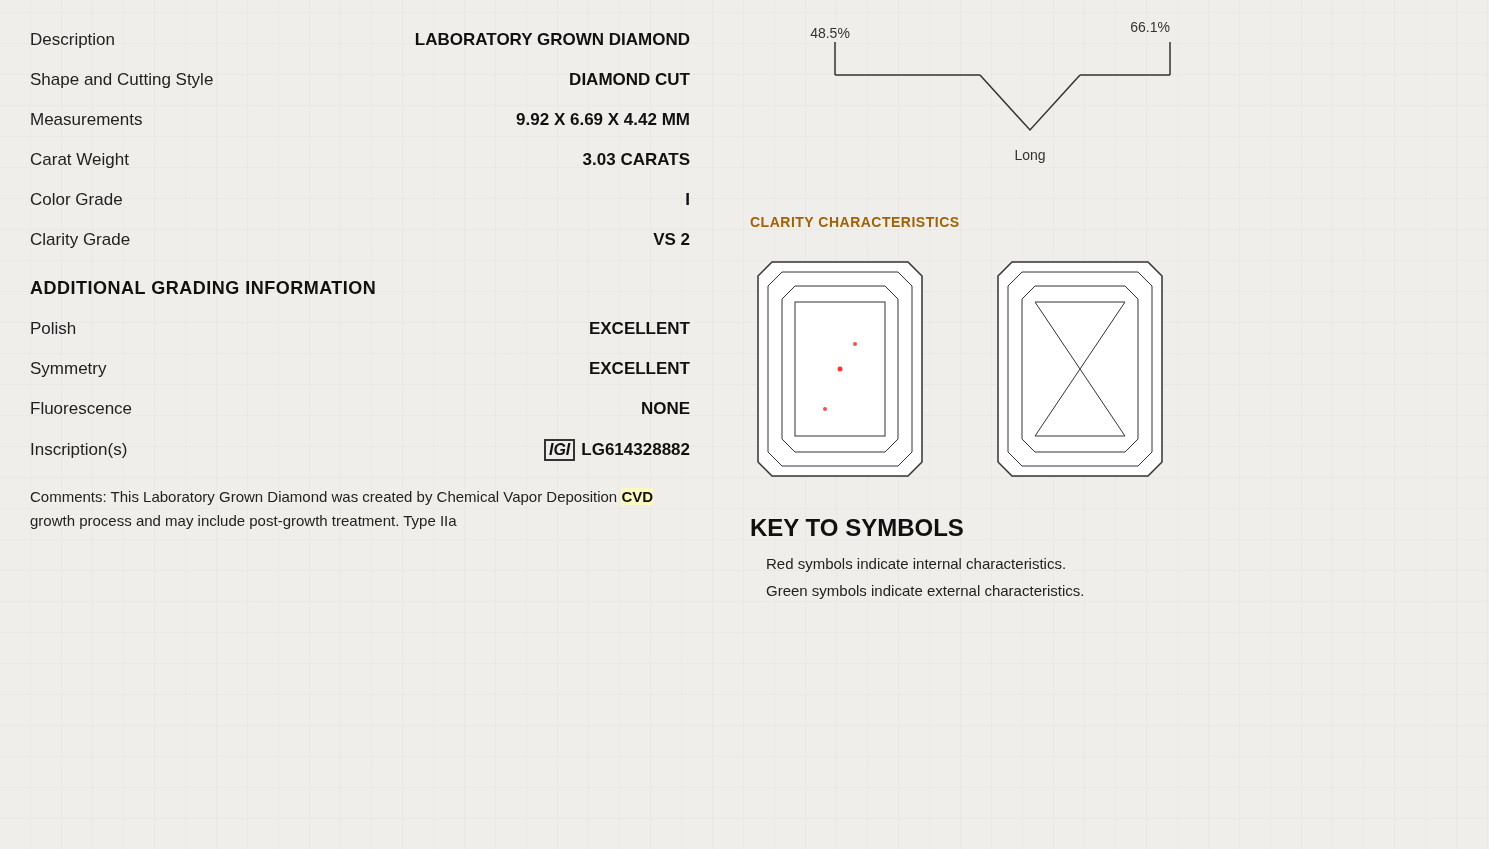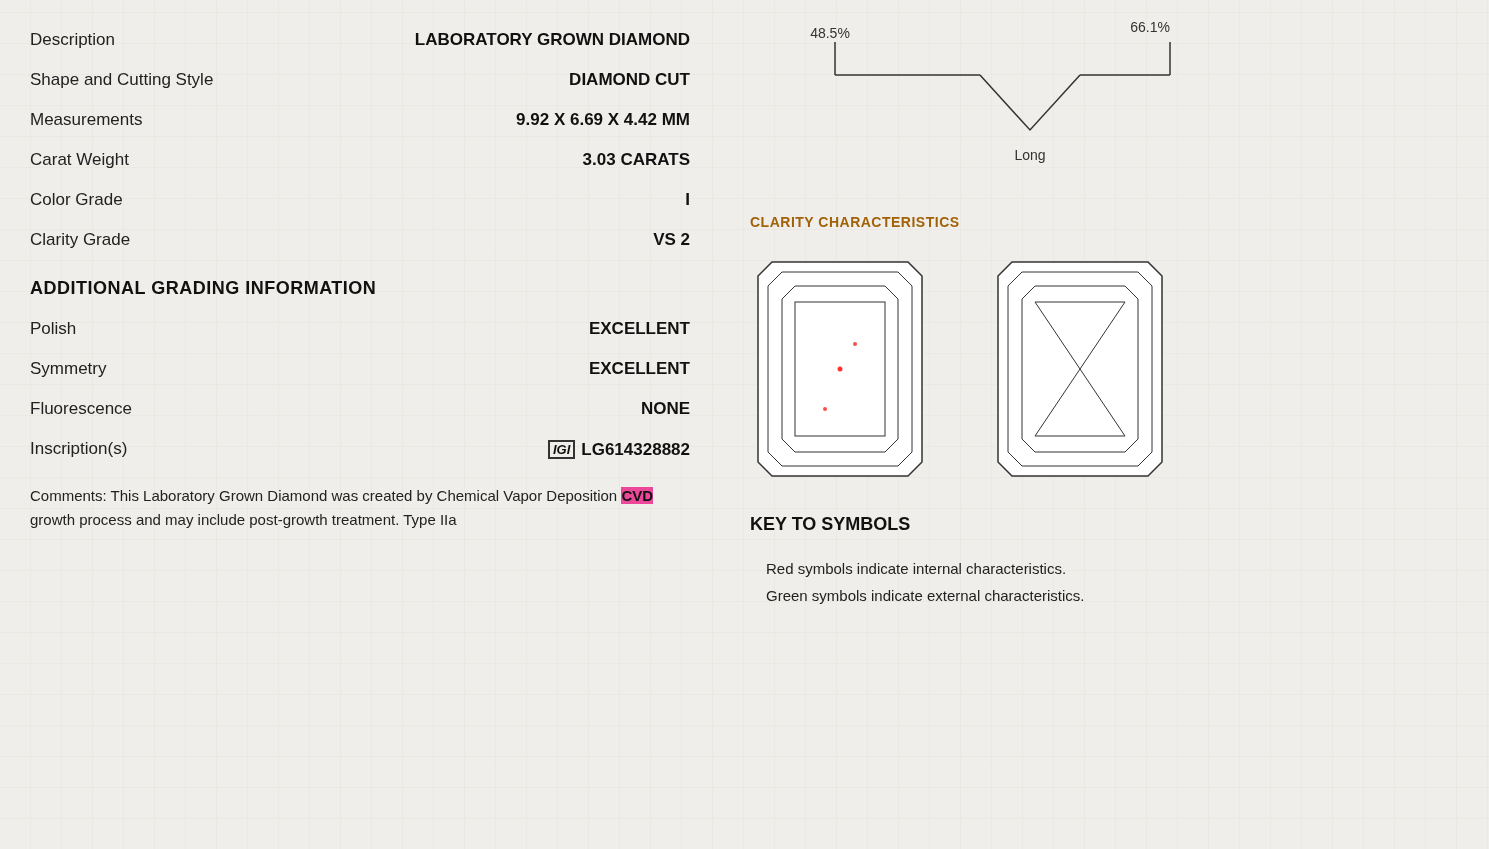--- a/index.html
+++ b/index.html
@@ -45,36 +45,36 @@
       color: #111;
       margin: 18px 0 10px 0;
       letter-spacing: 0.5px;
     }
     .inscription-value {
       display: flex;
       align-items: center;
       gap: 6px;
     }
     .igi-logo {
-      font-size: 13px;
+      font-size: 16px;
       font-weight: bold;
       border: 2px solid #333;
       padding: 1px 3px;
       font-style: italic;
       line-height: 1;
     }
     .comments-block {
       font-size: 15px;
       color: #222;
       margin-top: 14px;
       line-height: 1.6;
       max-width: 660px;
     }
     .cvd-highlight {
-      background: #ec4899;
+      background: #fef9c3;
       color: #111;
       font-weight: bold;
     }
 
     
     .right-panel .proportions-section {
       margin-bottom: 30px;
     }
 
     .clarity-section-title {
@@ -85,24 +85,24 @@
       letter-spacing: 0.5px;
     }
     .clarity-diagrams {
       display: flex;
       gap: 60px;
       align-items: center;
       margin-bottom: 30px;
     }
 
     .key-symbols-title {
-      font-size: 18px;
+      font-size: 24px;
       font-weight: 900;
       color: #111;
-      margin-bottom: 20px;
+      margin-bottom: 8px;
     }
     .key-symbols-text {
       font-size: 15px;
       color: #222;
       line-height: 1.8;
       margin-left: 16px;
     }
 
     
     svg {

